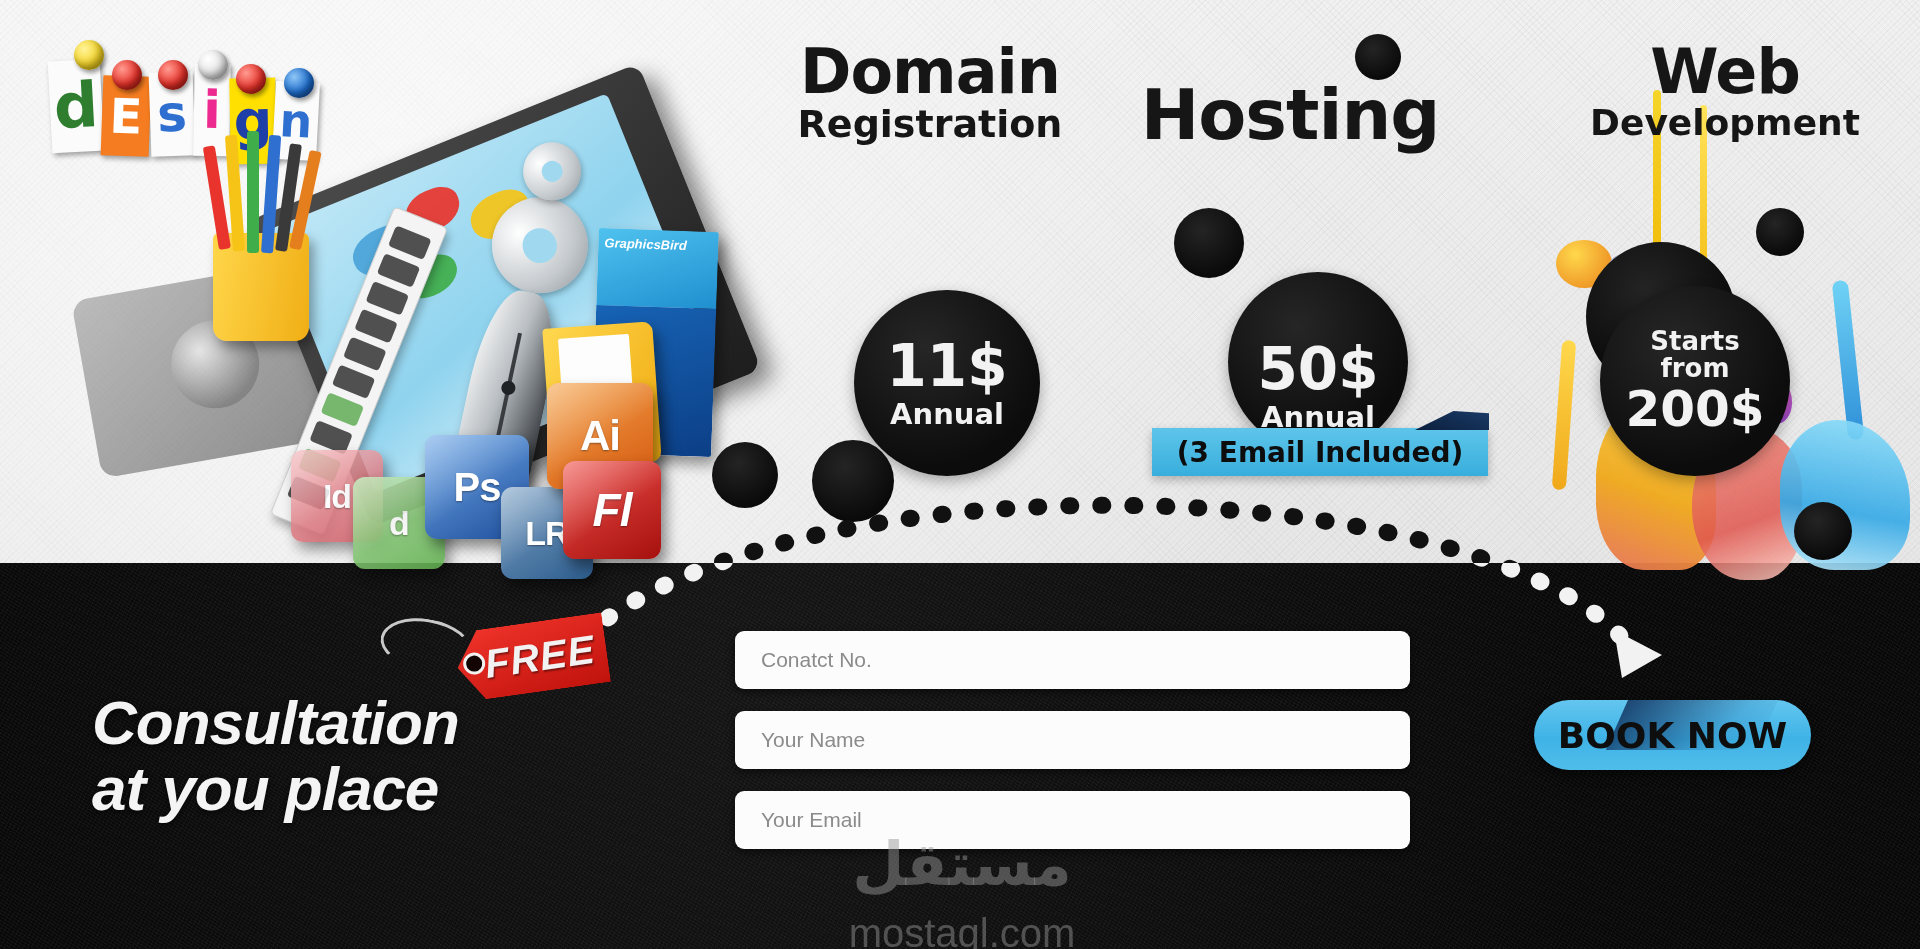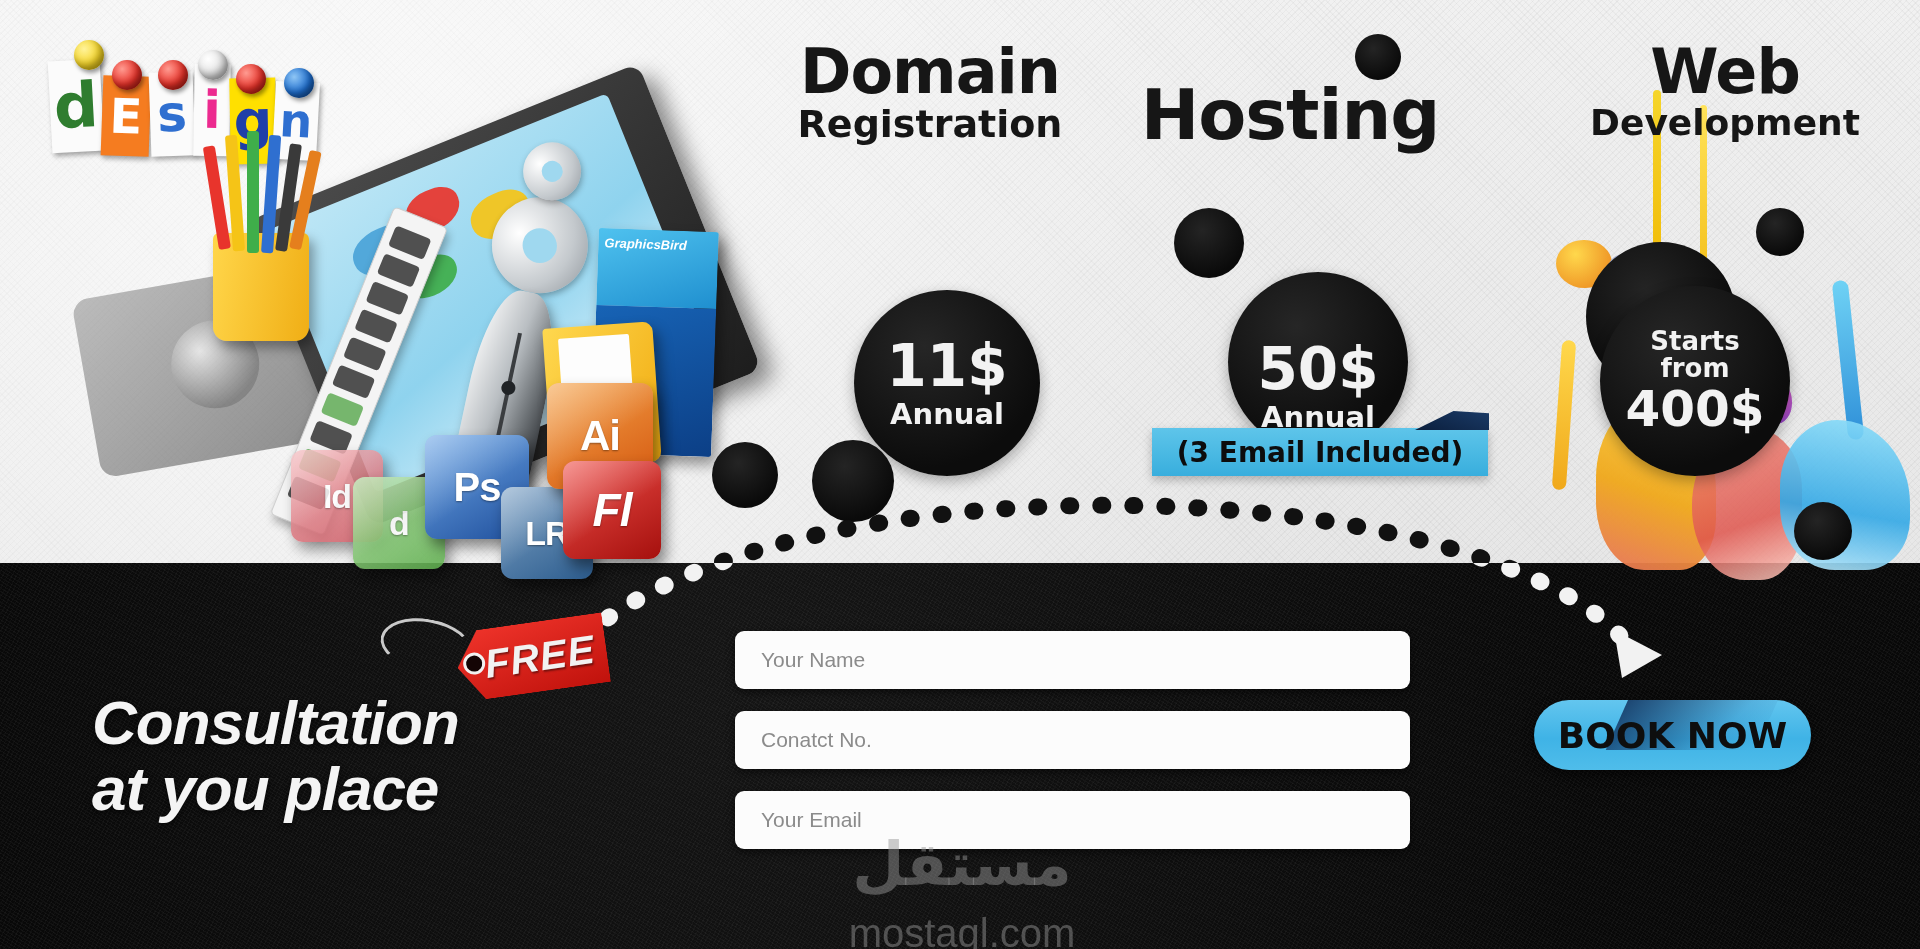--- a/index.html
+++ b/index.html
@@ -320,21 +320,21 @@
     <span class="big" style="font-size:62px;">Web</span>
     <span class="sub" style="font-size:36px;margin-top:4px;">Development</span>
   </div>
   <div class="dot" style="left:1756px;top:208px;width:48px;height:48px;"></div>
   <div class="dot" style="left:1794px;top:502px;width:58px;height:58px;"></div>
 
   <div class="dot" style="left:1586px;top:242px;width:150px;height:150px;"></div>
   <div class="bubble" style="left:1600px;top:286px;width:190px;height:190px;">
     <span class="per" style="font-size:26px;">Starts</span>
     <span class="per" style="font-size:26px;">from</span>
-    <span class="amt" style="font-size:50px;margin-top:2px;">400$</span>
+    <span class="amt" style="font-size:50px;margin-top:2px;">200$</span>
   </div>
 
   <svg class="arc-svg" viewBox="0 0 1920 949">
     <defs>
       <clipPath id="clipLight">
           <rect x="0" y="0" width="1920" height="563"></rect>
         </clipPath>
       <clipPath id="clipDark">
           <rect x="0" y="563" width="1920" height="386"></rect>
         </clipPath>
@@ -356,22 +356,22 @@
 
   <div class="freetag">
     <div class="string"></div>
     <div class="body">
       <b>FREE</b>
     </div>
     <div class="hole"></div>
   </div>
 
   <form class="form">
+    <input class="field" type="text" placeholder="Conatct No." style="">
     <input class="field" type="text" placeholder="Your Name" style="">
-    <input class="field" type="text" placeholder="Conatct No." style="">
     <input class="field" type="email" placeholder="Your Email" style="">
   </form>
 
   <button class="book">
     <span class="streak"></span>
     <b>BOOK NOW</b>
   </button>
 
   <div class="watermark">
     <div class="ar">مستقل</div>

